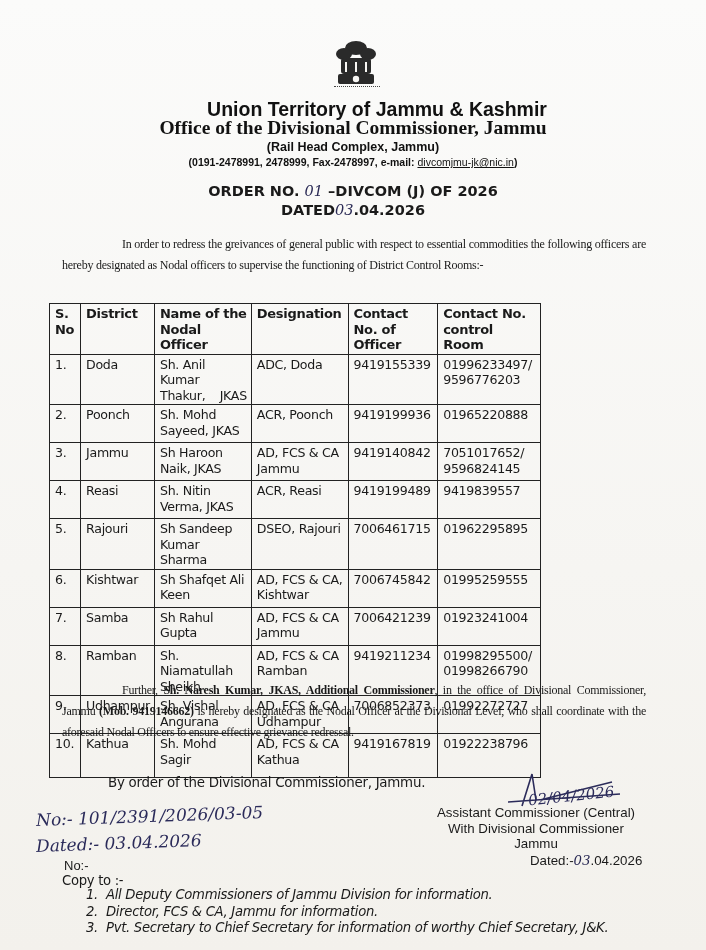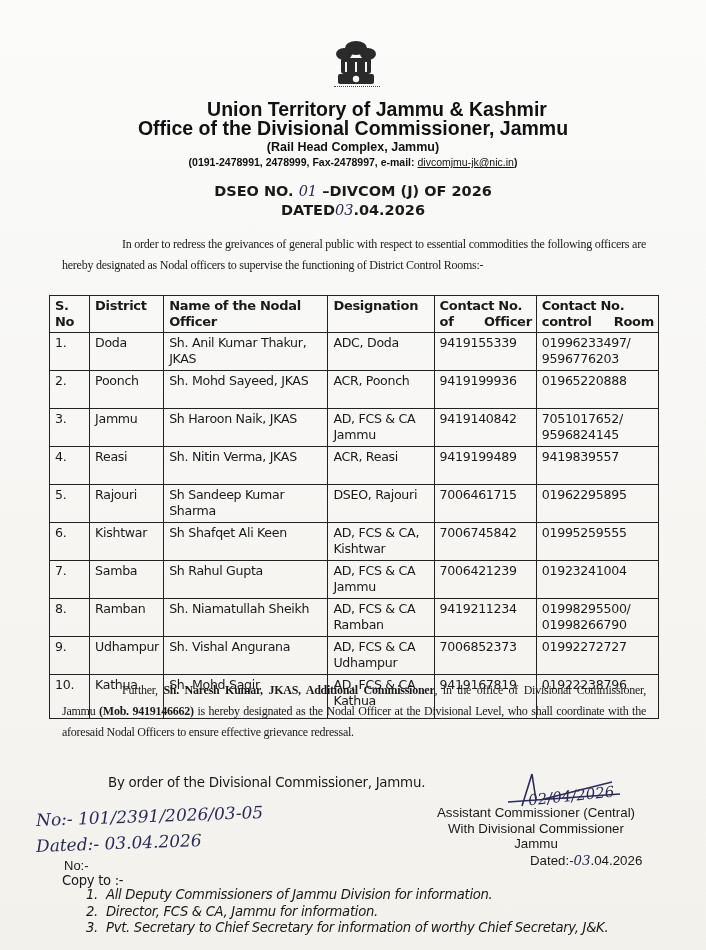--- a/index.html
+++ b/index.html
@@ -16,43 +16,43 @@
     }
     .emblem {
       position: absolute; left: 330px; top: 38px; width: 52px; height: 56px;
     }
     .emblem-motto {
       position: absolute; left: 334px; top: 86px; width: 46px; height: 4px;
       border-top: 1.5px dotted #444;
     }
     .hdr { position: absolute; left: 0; width: 706px; text-align: center; font-family: "Liberation Sans", sans-serif; color: #111; }
     .hdr-1 { top: 98px; font-size: 19.5px; font-weight: bold; padding-left: 24px; }
-    .hdr-2 { top: 117px; font-size: 19.5px; font-weight: bold; }
+    .hdr-2 { top: 117px; font-size: 19.5px; font-weight: bold; font-family: Liberation Serif, serif; }
     .hdr-3 { top: 140px; font-size: 12.5px; font-weight: bold; }
     .hdr-4 { top: 156px; font-size: 10.5px; font-weight: bold; }
     .hdr-4 .email { text-decoration: underline; font-weight: normal; }
 
     .order { position: absolute; left: 0; width: 706px; text-align: center; font-family: "DejaVu Sans", sans-serif; font-weight: bold; font-size: 14.5px; }
     .order-1 { top: 183px; }
     .order-2 { top: 202px; }
     .hand { font-family: "DejaVu Serif", serif; font-weight: normal; color: #2a2a55; font-style: italic; }
 
     .para {
       position: absolute; left: 62px; width: 584px;
       font-size: 12px; line-height: 21px; text-align: justify;
       font-family: Liberation Serif, serif;
       letter-spacing: -0.25px;
     }
     .para .indent { display: inline-block; width: 60px; }
     .para-1 { top: 234px; }
     .para-2 { top: 680px; }
 
     table.nodal {
-      position: absolute; left: 49px; top: 295px;
-      width: 610px; border-collapse: collapse;
+      position: absolute; left: 49px; top: 303px;
+      width: 492px; border-collapse: collapse;
       font-family: "DejaVu Sans", sans-serif;
       font-size: 12.6px; letter-spacing: -0.3px;
     }
     table.nodal th, table.nodal td {
       border: 1.6px solid #222; vertical-align: top; padding: 2px 4px 1px 5px;
       text-align: left; line-height: 15.5px;
     }
     table.nodal th { font-weight: bold; font-size: 13px; }
     table.nodal tr.hrow { height: 37px; }
     table.nodal tr.r { height: 38px; }
@@ -104,21 +104,21 @@
   <div class="emblem-motto"></div>
 
   <div class="hdr hdr-1">Union Territory of Jammu &amp; Kashmir</div>
   <div class="hdr hdr-2">Office of the Divisional Commissioner, Jammu</div>
   <div class="hdr hdr-3">(Rail Head Complex, Jammu)</div>
   <div class="hdr hdr-4">
     <span>(0191-2478991, 2478999, Fax-2478997, e-mail: </span><span class="email">divcomjmu-jk@nic.in</span><span>)</span>
   </div>
 
   <div class="order order-1">
-    <span>DSEO NO.</span>
+    <span>ORDER NO.</span>
     <span class="hand">01</span>
     <span>–DIVCOM (J) OF 2026</span>
   </div>
   <div class="order order-2">
     <span>DATED</span><span class="hand">03</span><span>.04.2026</span>
   </div>
 
   <div class="para para-1">
     <span class="indent"></span><span>In order to redress the greivances of general public with respect to essential commodities the following officers are hereby designated as Nodal officers to supervise the functioning of District Control Rooms:-</span>
   </div>

